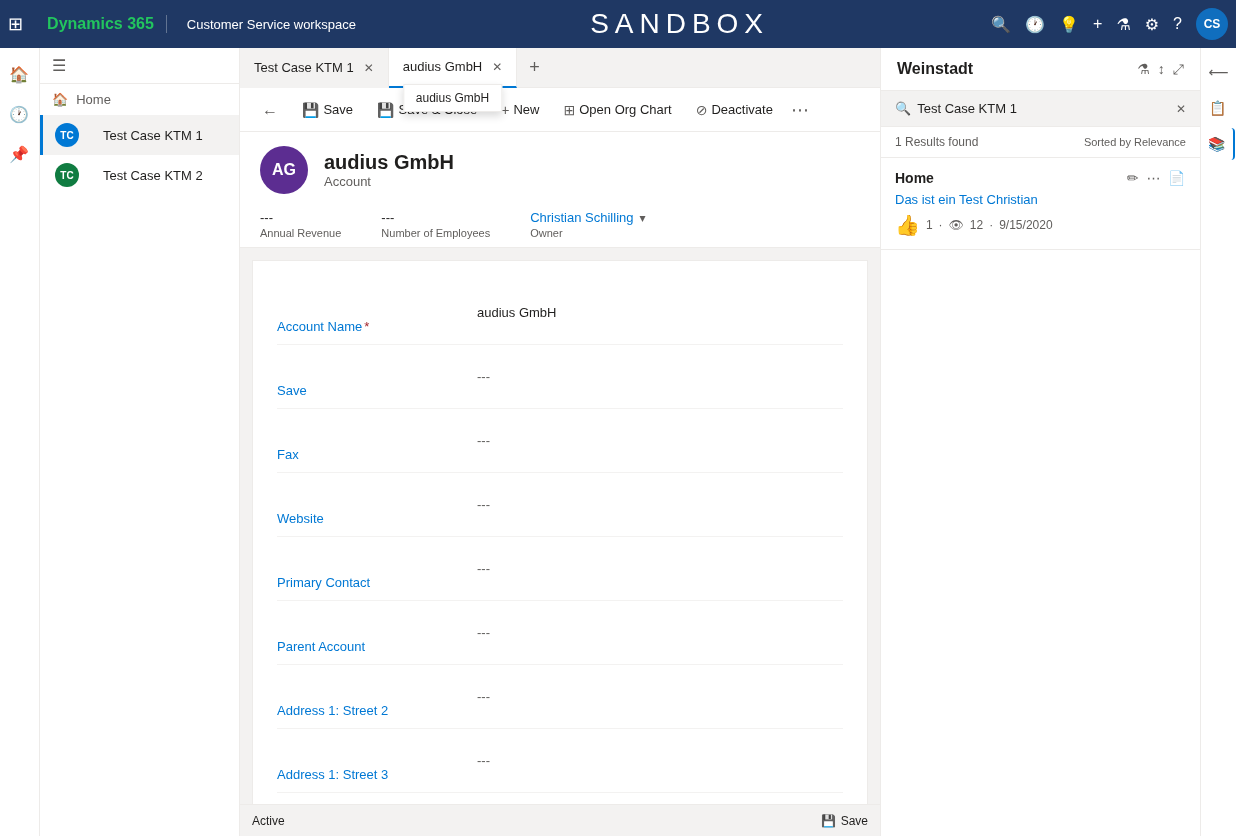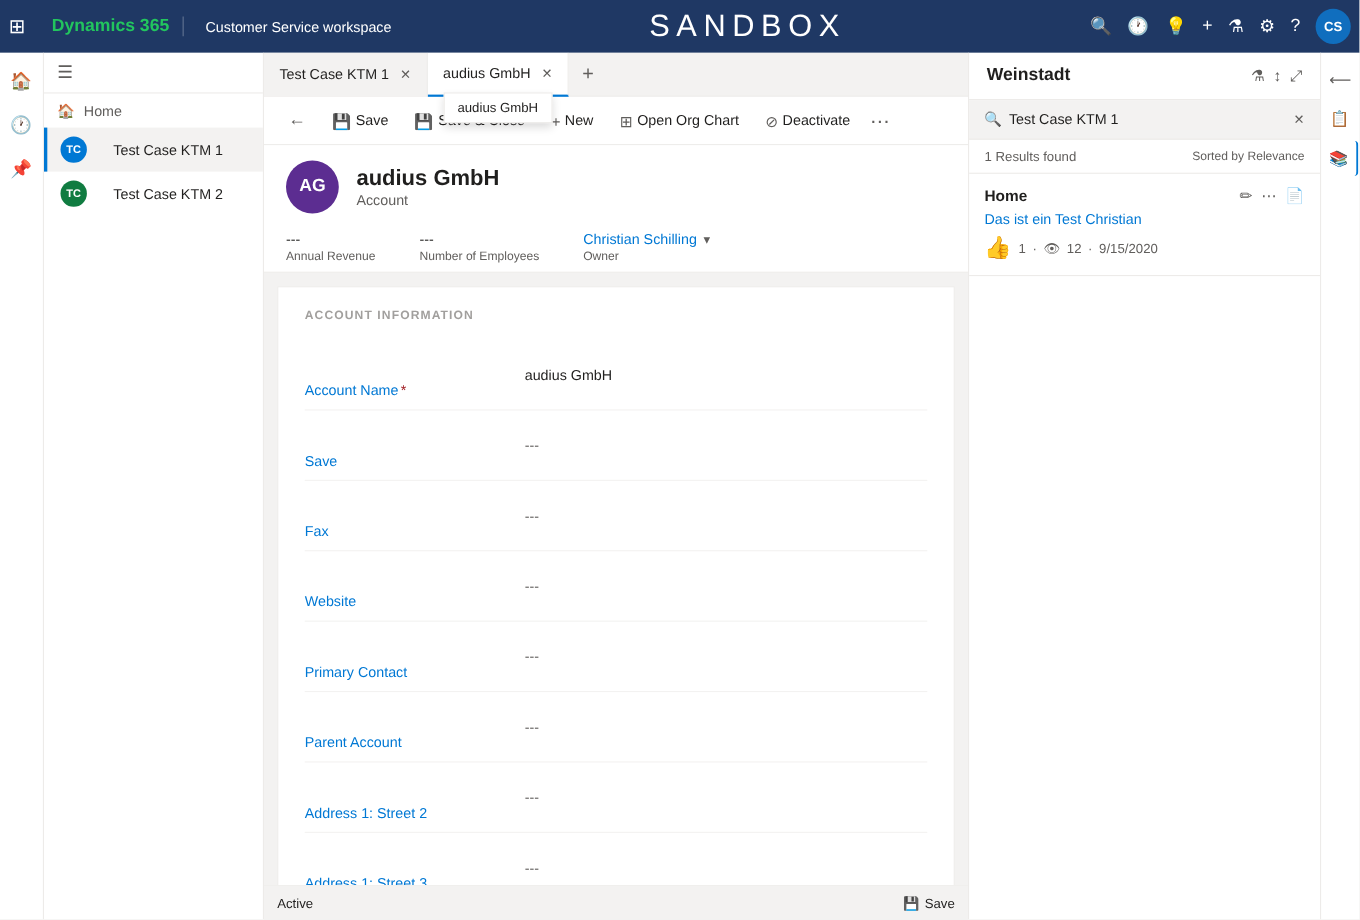--- a/index.html
+++ b/index.html
@@ -455,21 +455,20 @@
           </div>
           <div class="record-field-label">Owner</div>
         </div>
       </div>
     </div>
 
     <div class="content-with-scroll">
       <div class="scrollable-main">
         <div style="padding: 12px;">
           <div class="form-card">
-            <div class="form-section-title">ACCOUNT INFORMATION</div>
 
             <div class="form-row">
               <div class="form-label">
                 Account Name<span class="form-required">*</span>
               </div>
               <div class="form-value">audius GmbH</div>
             </div>
 
             <div class="form-row">
               <div class="form-label">Save</div>

